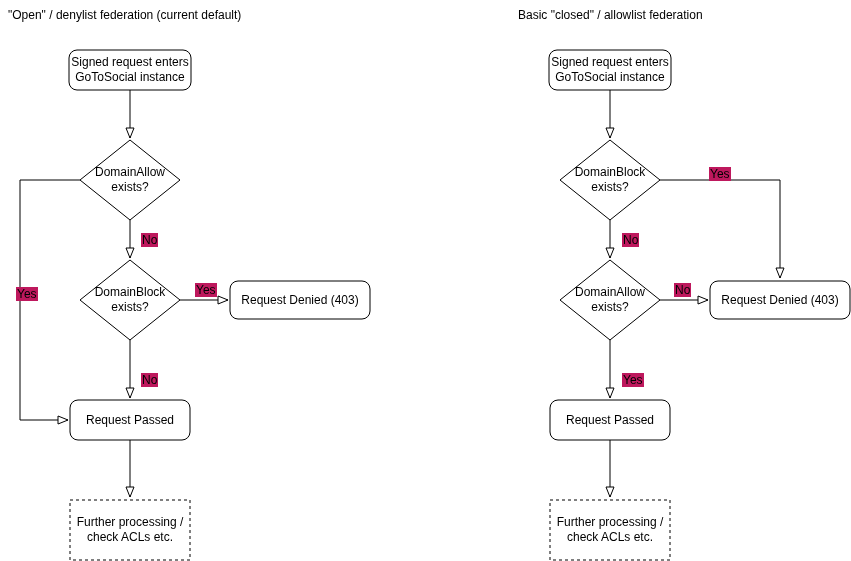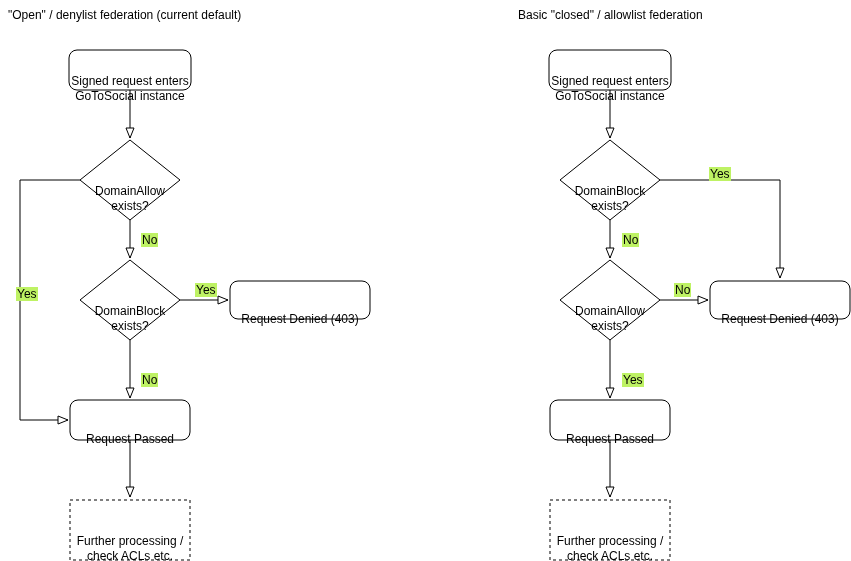--- a/index.html
+++ b/index.html
@@ -44,28 +44,27 @@
     position: absolute;
     display: flex;
     align-items: center;
     justify-content: center;
     text-align: center;
     white-space: pre-line;
     font-size: 12px;
     line-height: 15px;
     color: #000000;
     pointer-events: none;
-    margin-top: 19px;
   }
   .edge-label {
     position: absolute;
     font-size: 12px;
     line-height: 14px;
     color: #000000;
-    background: #bef264;
+    background: #be185d;
     padding: 0 1px;
     white-space: nowrap;
   }
 </style>
 </head>
 <body>
 
 <div class="canvas">
 
   <svg class="shape-layer" width="851" height="561">

